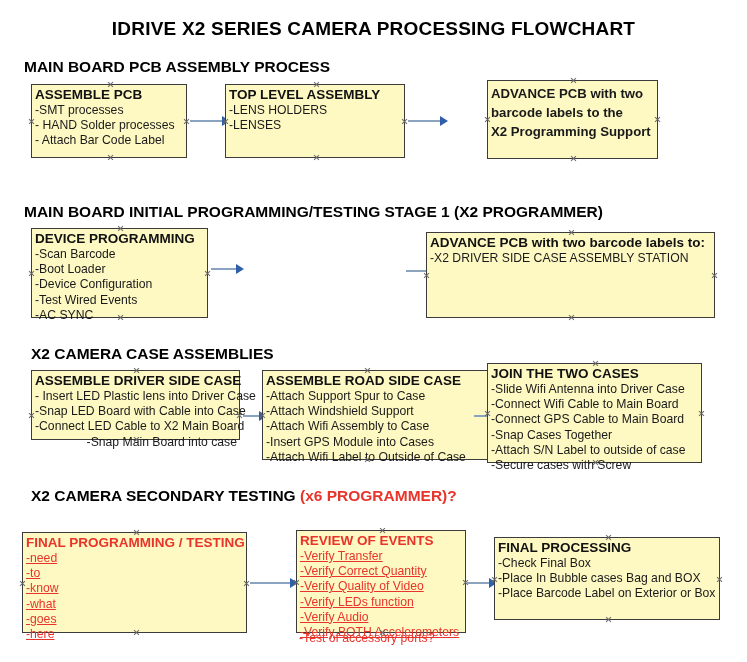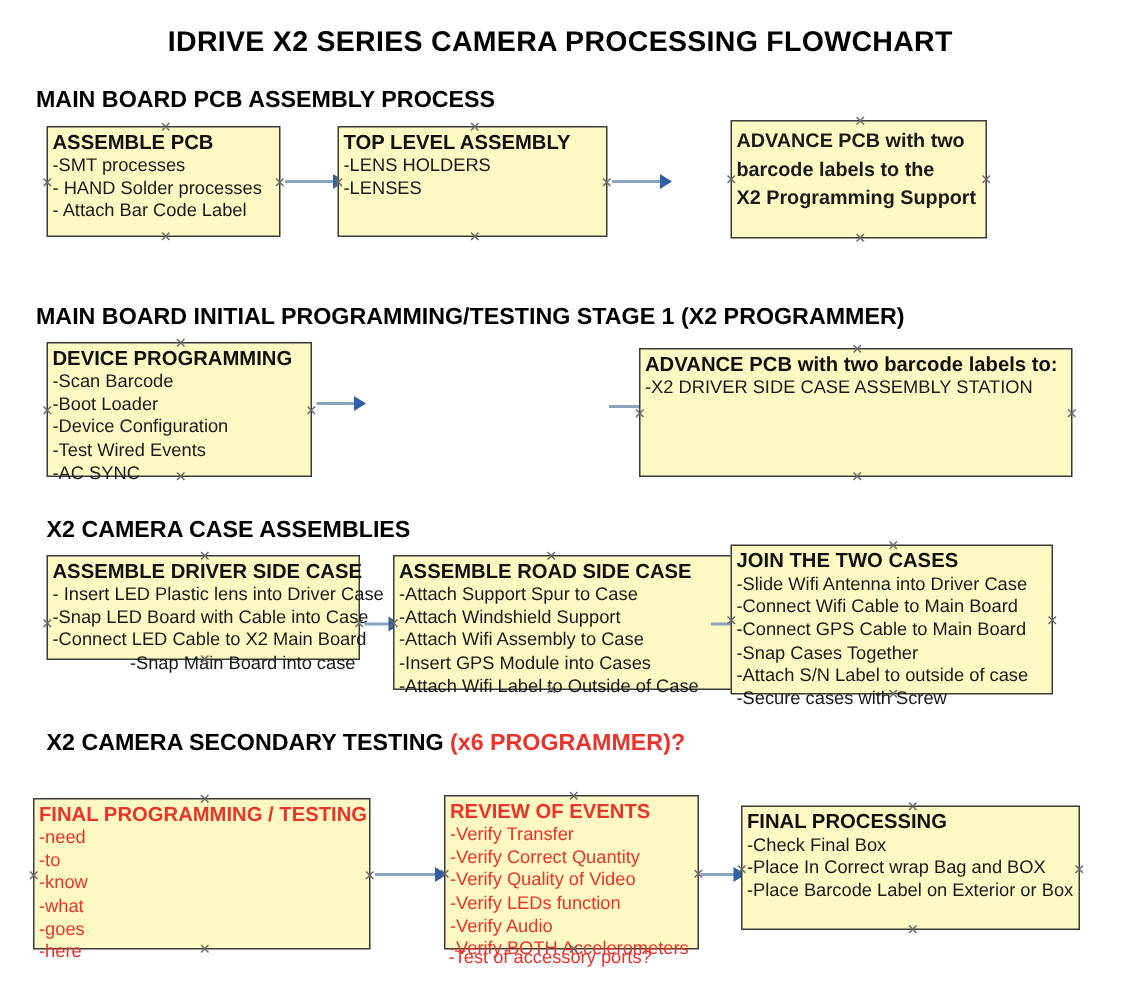--- a/index.html
+++ b/index.html
@@ -64,21 +64,21 @@
     color: #1a1a1a;
     line-height: 15.2px;
     white-space: nowrap;
   }
   .node.bold-body .node-line {
     font-weight: bold;
     font-size: 13.2px;
     line-height: 19px;
   }
   .node.red-text .node-title { color: #e8342a; }
-  .node.red-text .node-line { color: #e8342a; }
+  .node.red-text .node-line { color: #e8342a; text-decoration: underline; }
   .overflow-line {
     position: absolute;
     font-size: 12.2px;
     line-height: 15.2px;
     color: #e8342a;
     white-space: nowrap;
   }
 
   
   .connector {
@@ -325,21 +325,21 @@
 
   <div class="connector" style="left:467px; top:577px; width:30px;">
     <div class="shaft" style="width:24px;"></div>
     <div class="head"></div>
   </div>
 
   <div class="node" style="left:494px; top:537px; width:226px; height:83px;">
     <div class="node-inner">
       <div class="node-title">FINAL PROCESSING</div>
       <div class="node-line"> -Check Final Box</div>
-      <div class="node-line">-Place In Correct wrap Bag and BOX</div>
+      <div class="node-line">-Place In Bubble cases Bag and BOX</div>
       <div class="node-line">-Place Barcode Label on Exterior or Box</div>
     </div>
     <span class="handle" style="left:110px; top:-4px;"></span>
     <span class="handle" style="left:110px; bottom:-4px;"></span>
     <span class="handle" style="left:-4px; top:38px;"></span>
     <span class="handle" style="right:-4px; top:38px;"></span>
   </div>
 
 </div>
 

